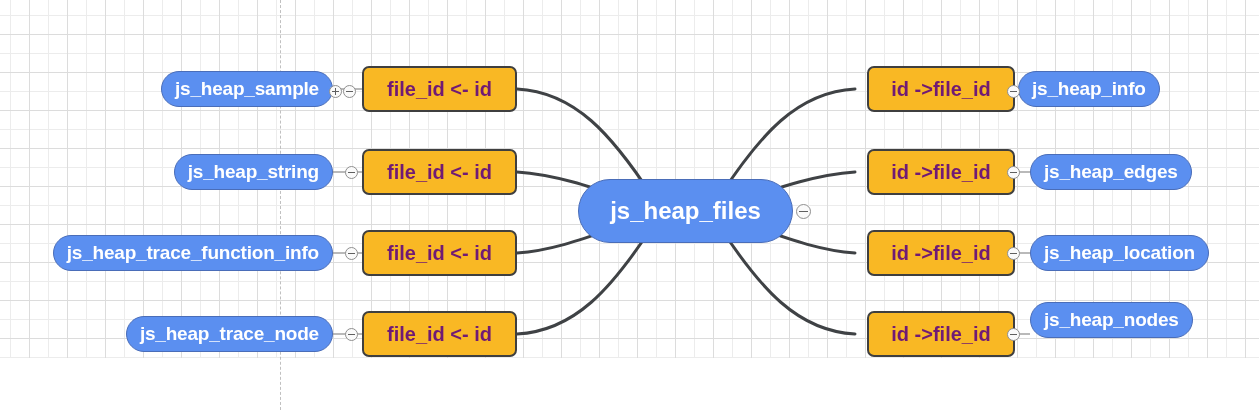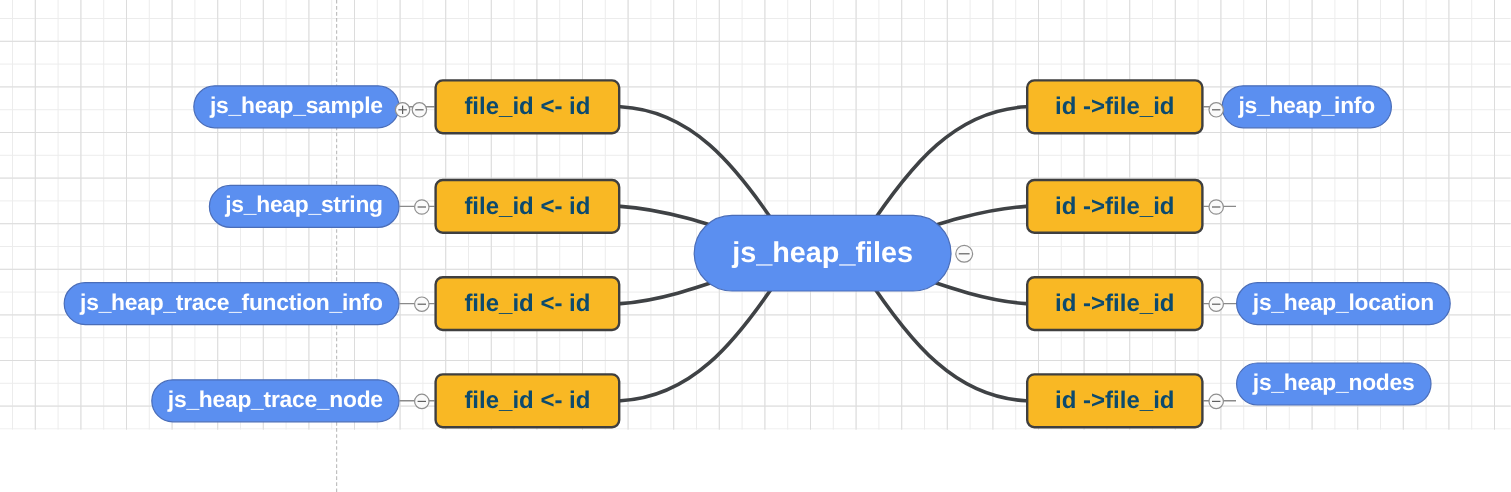--- a/index.html
+++ b/index.html
@@ -59,25 +59,25 @@
     padding: 17px 14px;
     min-width: 215px;
   }
 
   .relbox {
     width: 155px;
     height: 46px;
     border-radius: 7px;
     background: #f9b824;
     border: 2px solid #3f3f3f;
-    color: #0c4a6e;
+    color: #701a75;
     font-weight: bold;
     font-size: 20px;
   }
-  .relbox-right { width: 148px; }
+  .relbox-right { width: 148px; margin-left: 12px; }
 
   .expander {
     position: absolute;
     width: 13px; height: 13px;
     border-radius: 50%;
     background: #fafafa;
     border: 1px solid #8f8f8f;
     z-index: 4;
   }
   .expander .h-bar {
@@ -188,20 +188,23 @@
   <div class="node pill pill-right" style="left:1018px; top:89px;">
     <span>js_heap_info</span>
   </div>
 
   <div class="node relbox relbox-right" style="left:855px; top:149px;">
     <span>id -&gt;file_id</span>
   </div>
   <div class="expander" style="left:1007px; top:166px;">
       <span class="h-bar"></span>
     </div>
+  <div class="node pill pill-right" style="left:1030px; top:172px;">
+    <span>js_heap_edges</span>
+  </div>
 
   <div class="node relbox relbox-right" style="left:855px; top:230px;">
     <span>id -&gt;file_id</span>
   </div>
   <div class="expander" style="left:1007px; top:247px;">
       <span class="h-bar"></span>
     </div>
   <div class="node pill pill-right" style="left:1030px; top:253px;">
     <span>js_heap_location</span>
   </div>

